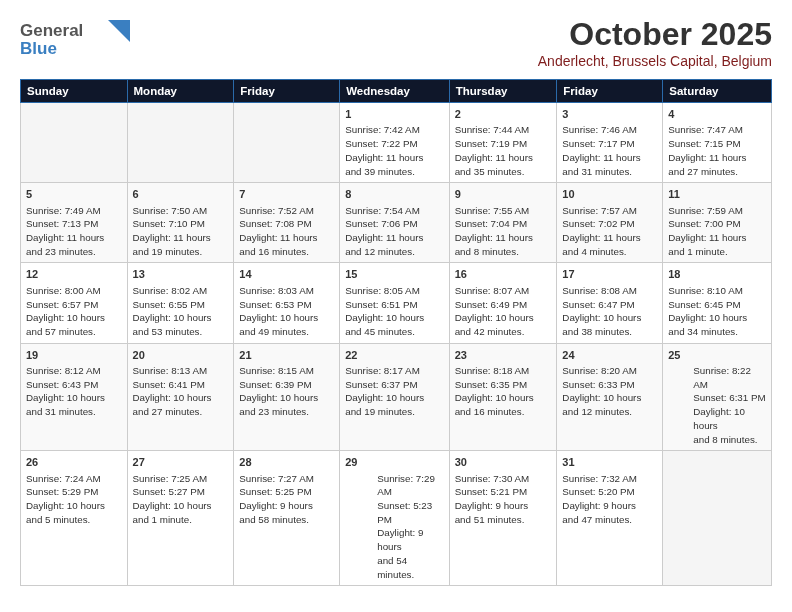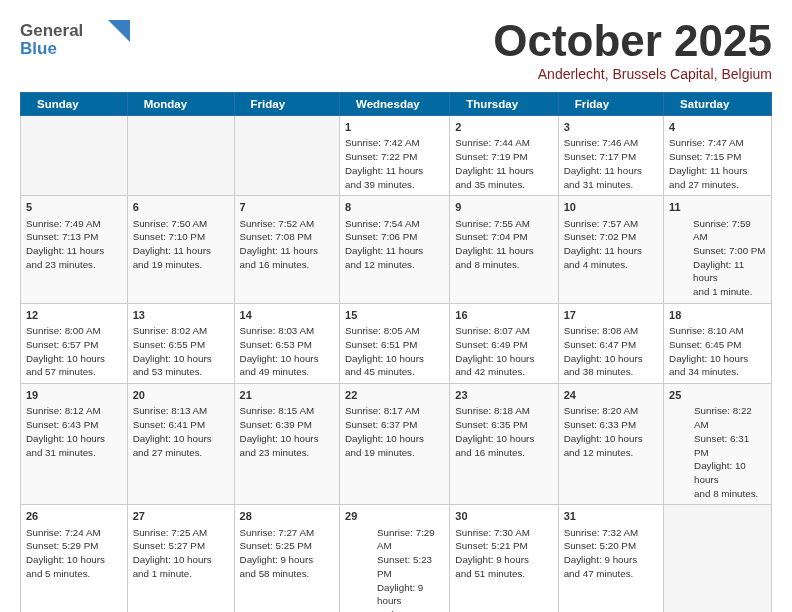--- a/index.html
+++ b/index.html
@@ -21,38 +21,38 @@
       margin-bottom: 10px;
     }
     .logo {
       display: flex;
       align-items: center;
     }
     .title-block {
       text-align: right;
     }
     .month-title {
-      font-size: 44px;
+      font-size: 32px;
       font-weight: bold;
       color: #333;
     }
     .location {
       font-size: 14px;
       color: #7f1d1d;
     }
     .calendar {
       width: 100%;
       border-collapse: collapse;
       font-size: 10.5px;
     }
     .calendar th {
-      background-color: #0369a1;
+      background-color: #0f172a;
       color: #fff;
       text-align: left;
-      padding: 5px 16px;
+      padding: 5px 6px;
       font-size: 11.5px;
       font-weight: bold;
       border: 1px solid #2a6aaa;
     }
     .calendar td {
       border: 1px solid #ccc;
       vertical-align: top;
       padding: 4px 5px;
       width: 113px;
       min-height: 72px;
@@ -186,21 +186,21 @@
           </td>
           <td>
             <span class="day-num">10</span>
             <div class="day-info" style="white-space: pre-line;">Sunrise: 7:57 AM
 Sunset: 7:02 PM
 Daylight: 11 hours
 and 4 minutes.</div>
           </td>
           <td>
             <span class="day-num">11</span>
-            <div class="day-info" style="white-space: pre-line; margin-left: 24px;">Sunrise: 7:59 AM
+            <div class="day-info" style="white-space: pre-line;">Sunrise: 7:59 AM
 Sunset: 7:00 PM
 Daylight: 11 hours
 and 1 minute.</div>
           </td>
         </tr>
         <tr>
           <td>
             <span class="day-num">12</span>
             <div class="day-info" style="white-space: pre-line;">Sunrise: 8:00 AM
 Sunset: 6:57 PM

